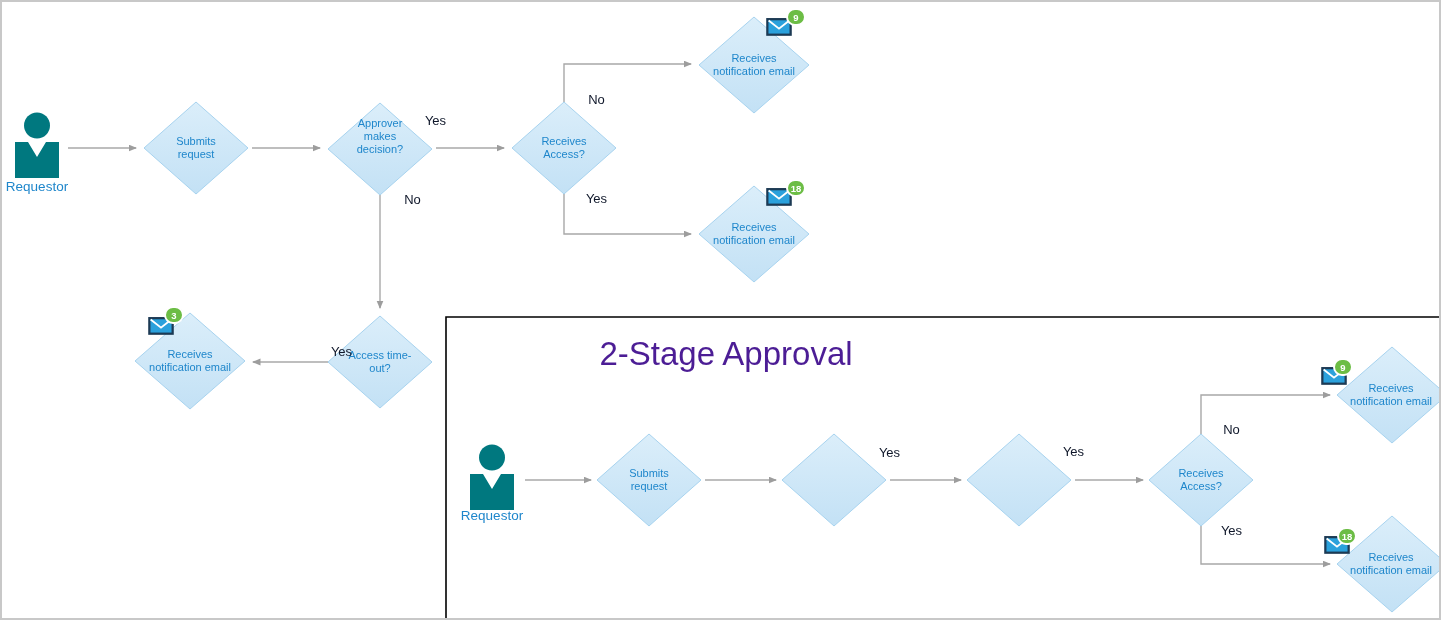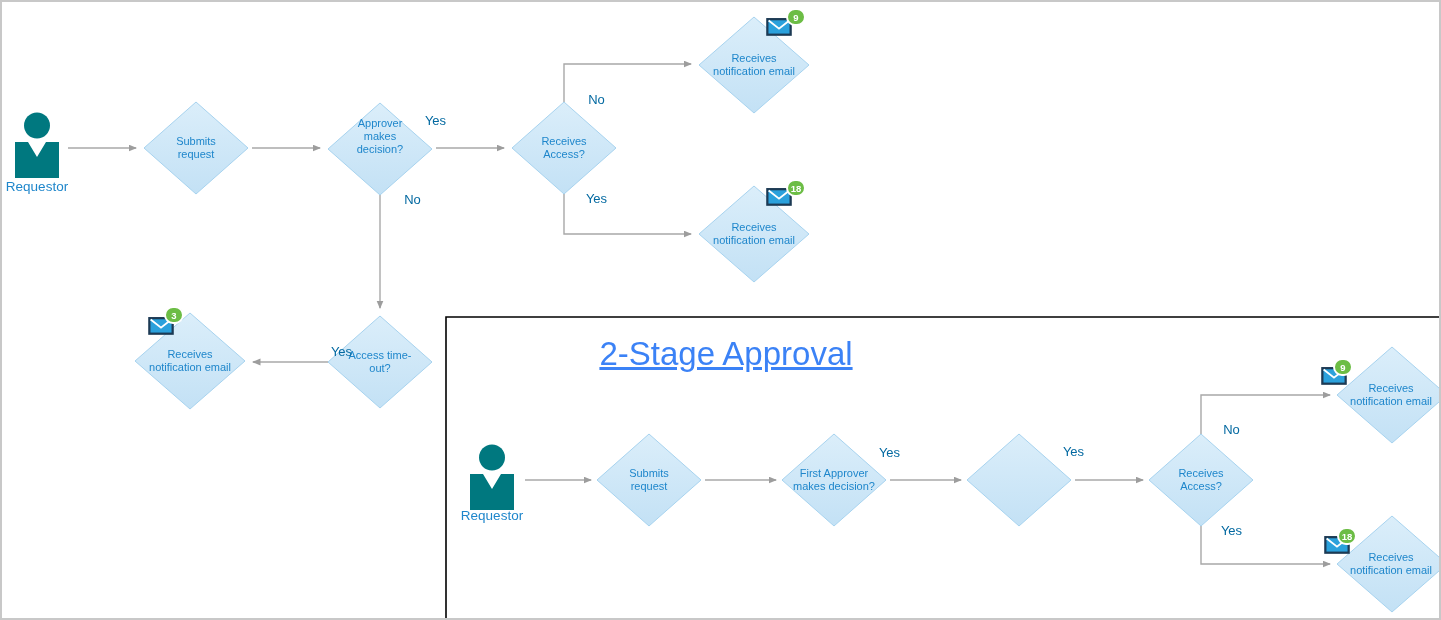--- a/index.html
+++ b/index.html
@@ -17,45 +17,44 @@
     position:absolute;
     transform:translate(-50%,-50%);
     text-align:center;
     color:#1e86cb;
     font-size:11px;
     line-height:1.2;
   }
   .e{
     position:absolute;
     transform:translate(-50%,-50%);
-    color:#0369a1;
+    color:#0f172a;
     font-size:13px;
     white-space:nowrap;
     padding-left:37px;
   }
   .badge{
     position:absolute;
     transform:translate(-50%,-50%);
     min-width:14px;height:14px;
     padding:0 1px;
     border-radius:9px;
     background:#6cbd45;
     border:2px solid #fff;
     color:#fff;
     font-size:9.5px;font-weight:bold;
     display:flex;align-items:center;justify-content:center;
     box-sizing:content-box;
   }
   .title{
     position:absolute;
     transform:translate(-50%,-50%);
-    color:#3b82f6;
+    color:#4c1d95;
     font-size:33px;
     white-space:nowrap;
-    text-decoration:underline;
   }
 </style>
 </head>
 <body>
 
 <div id="canvas">
 
   <svg class="layer" width="1441" height="620" viewBox="0 0 1441 620">
     <defs>
       <linearGradient id="dg" x1="0" y1="0" x2="0" y2="1">
@@ -141,21 +140,20 @@
   <div class="e" style="left:321px;top:349px">Yes</div>
 
   <div class="badge" style="left:794px;top:15px">9</div>
   <div class="badge" style="left:794px;top:186px">18</div>
   <div class="badge" style="left:172px;top:313px">3</div>
 
   <div class="title" style="left:724px;top:352px">2-Stage Approval</div>
 
   <div class="t" style="left:490px;top:514px;width:80px;font-size:13.5px">Requestor</div>
   <div class="t" style="left:647px;top:478px;width:60px">Submits request</div>
-  <div class="t" style="left:832px;top:478px;width:88px">First Approver makes decision?</div>
   <div class="t" style="left:1199px;top:478px;width:64px">Receives Access?</div>
   <div class="t" style="left:1389px;top:393px;width:82px">Receives notification email</div>
   <div class="t" style="left:1389px;top:562px;width:82px">Receives notification email</div>
 
   <div class="e" style="left:869px;top:450px">Yes</div>
   <div class="e" style="left:1053px;top:449px">Yes</div>
   <div class="e" style="left:1211px;top:427px">No</div>
   <div class="e" style="left:1211px;top:528px">Yes</div>
 
   <div class="badge" style="left:1341px;top:365px">9</div>

